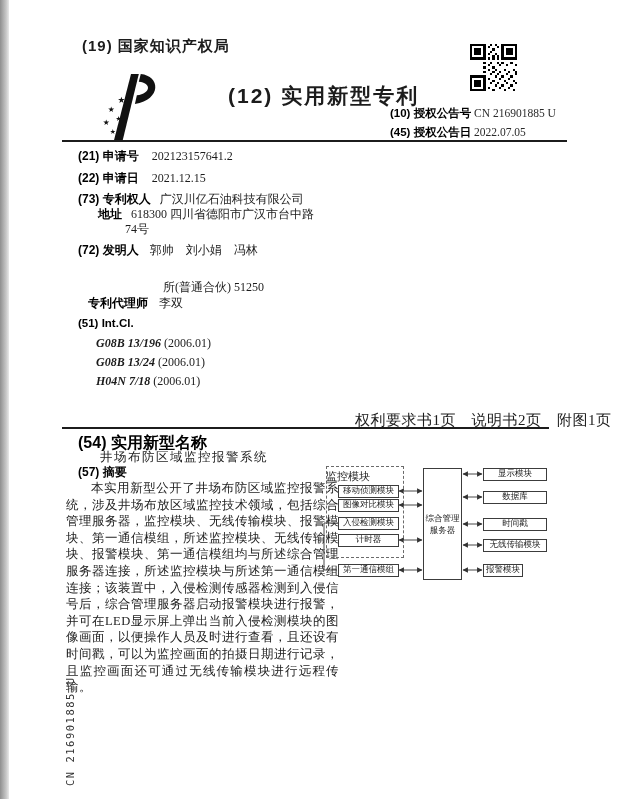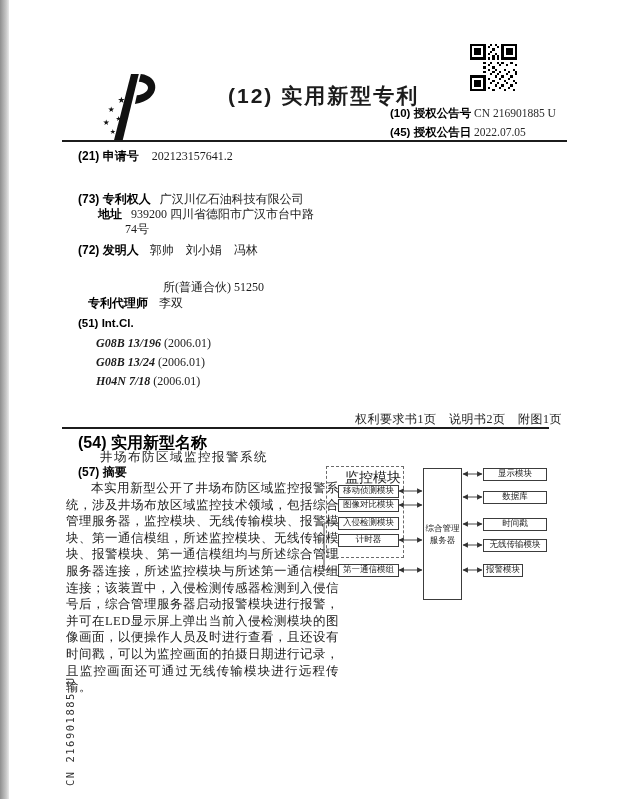--- a/index.html
+++ b/index.html
@@ -21,21 +21,21 @@
   .val{font-family:"Liberation Serif","DejaVu Serif",serif;font-weight:normal;}
   .office{left:82px;top:37px;font-size:15px;letter-spacing:1px;}
   .doc-type{left:228px;top:82px;font-size:21px;letter-spacing:2px;}
   .pub-line{left:390px;font-size:11.5px;white-space:nowrap;}
   .pub-line .v{font-size:11.5px;color:#2a2a2a;}
   .rule-1{left:62px;top:140px;width:505px;height:2.4px;background:#1c1c1c;}
   .rule-2{left:62px;top:427px;width:487px;height:1.6px;background:#1c1c1c;}
   .row{font-size:12px;white-space:nowrap;}
   .lbl{font-family:"Liberation Sans","DejaVu Sans",sans-serif;font-weight:bold;color:#000;}
   .intcl-code{font-style:italic;font-weight:bold;font-family:"Liberation Serif",serif;}
-  .pages-info{left:355px;top:411px;font-size:12px;letter-spacing:.5px;}
+  .pages-info{left:355px;top:411px;font-size:15px;letter-spacing:.5px;}
   .title-label{left:78px;top:433px;font-size:16px;}
   .title-text{left:100px;top:449px;font-size:12.5px;letter-spacing:1.5px;}
   .abstract-label{left:78px;top:464px;font-size:12px;}
   .abstract{
     left:66px;top:480px;width:273px;font-size:12.5px;line-height:16.6px;
     text-align:justify;text-indent:2em;letter-spacing:.4px;color:#222;
   }
   .side-code{
     left:64px;top:786px;font-size:10.5px;letter-spacing:1.5px;color:#333;
     transform:rotate(-90deg);transform-origin:left top;white-space:nowrap;
@@ -47,36 +47,37 @@
     position:absolute;border:1px solid #3c3c3c;background:#fff;
     font-family:"Liberation Sans","DejaVu Sans",sans-serif;font-size:8.5px;
     display:flex;align-items:center;justify-content:center;color:#222;
     box-sizing:border-box;white-space:nowrap;
   }
   .dashed-group{
     position:absolute;left:4px;top:4px;width:78px;height:92px;
     border:1px dashed #6a6a6a;box-sizing:border-box;background:transparent;
   }
   .group-label{
-    position:absolute;left:4px;top:7px;width:94px;text-align:center;
-    font-family:"Liberation Sans","DejaVu Sans",sans-serif;font-size:14px;color:#222;
+    position:absolute;left:4px;top:7px;width:94px;text-align:left;
+    font-family:"Liberation Sans","DejaVu Sans",sans-serif;font-size:11px;color:#222;
   }
   .server-box{
-    left:101px;top:6px;width:39px;height:132px;flex-direction:column;line-height:12px;
+    left:101px;top:6px;width:39px;height:112px;flex-direction:column;line-height:12px;
   }
   .arrows{position:absolute;left:0;top:0;width:232px;height:128px;}
   .qr{left:470px;top:44px;width:47px;height:47px;}
   .logo{left:98px;top:70px;width:68px;height:76px;}
 </style>
 </head>
 <body>
 
 <div class="page">
   <div class="edge-strip"></div>
 
+  <div class="abs office hei">(19) 国家知识产权局</div>
 
   <svg class="abs logo" viewBox="0 0 70 78">
     <path d="M34,4 L42,4 L25,74 L16,74 Z" fill="#111"></path>
     <path d="M44,4 C64,6 66,30 38,35 L40,26 C55,24 55,13 42,12 Z" fill="#111"></path>
     <text x="20" y="34" font-size="9" fill="#111">★</text>
     <text x="10" y="43" font-size="8" fill="#111">★</text>
     <text x="18" y="52" font-size="7" fill="#111">★</text>
     <text x="5" y="57" font-size="8" fill="#111">★</text>
     <text x="12" y="66" font-size="7" fill="#111">★</text>
   </svg>
@@ -99,27 +100,31 @@
     <span class="lbl" style="font-size:11.5px">(45) 授权公告日</span>
     <span class="v">2022.07.05</span>
   </div>
 
   <div class="abs rule-1"></div>
 
   <div class="abs row" style="left:78px;top:148px">
     <span class="lbl">(21) 申请号</span>
     <span class="val" style="margin-left:10px">202123157641.2</span>
   </div>
+  <div class="abs row" style="left:78px;top:170px">
+    <span class="lbl">(22) 申请日</span>
+    <span class="val" style="margin-left:10px">2021.12.15</span>
+  </div>
   <div class="abs row" style="left:78px;top:191px">
     <span class="lbl">(73) 专利权人</span>
     <span class="val" style="margin-left:6px">广汉川亿石油科技有限公司</span>
   </div>
   <div class="abs row" style="left:98px;top:206px">
     <span class="lbl">地址</span>
-    <span class="val" style="margin-left:6px">939200 四川省德阳市广汉市台中路</span>
+    <span class="val" style="margin-left:6px">618300 四川省德阳市广汉市台中路</span>
   </div>
   <div class="abs row val" style="left:125px;top:221px">74号</div>
   <div class="abs row" style="left:78px;top:242px">
     <span class="lbl">(72) 发明人</span>
     <span class="val" style="margin-left:8px">郭帅　刘小娟　冯林</span>
   </div>
   <div class="abs row val" style="left:163px;top:279px">所(普通合伙) 51250</div>
   <div class="abs row" style="left:88px;top:295px">
     <span class="lbl">专利代理师</span>
     <span class="val" style="margin-left:8px">李双</span>

